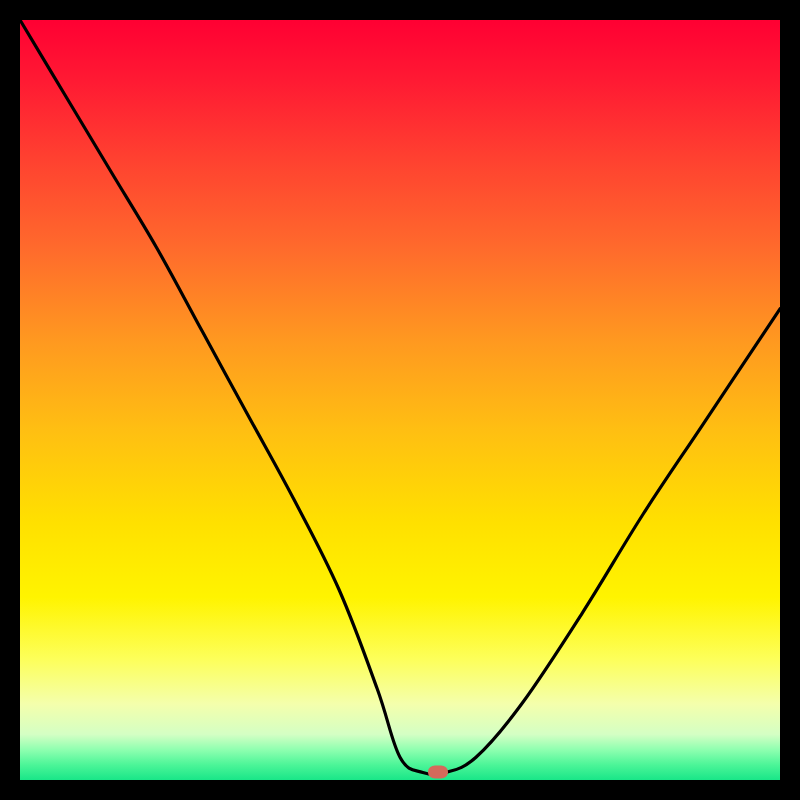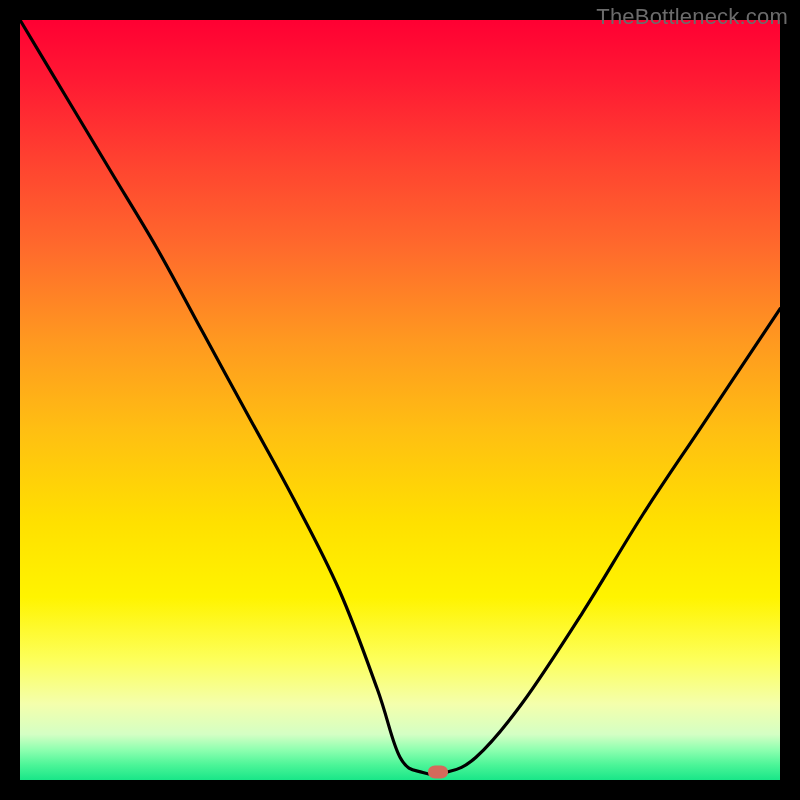--- a/index.html
+++ b/index.html
@@ -77,14 +77,13 @@
   <div class="plot">
     <div class="gradient"></div>
 
     <svg class="curve" viewBox="0 0 760 760" preserveAspectRatio="none">
       <path id="curve-path" d="M 0 0 C 8.208 13.68, 29.184 48.64, 45.6 76 C 62.016000000000005 103.36, 74.784 124.64, 91.2 152 C 107.616 179.36, 120.38399999999999 199.272, 136.79999999999998 228 C 153.21599999999998 256.728, 165.984 281.504, 182.4 311.6 C 198.816 341.696, 211.584 365.104, 228 395.2 C 244.416 425.296, 257.18399999999997 447.336, 273.59999999999997 478.8 C 290.01599999999996 510.264, 304.152 535.8, 319.2 570 C 334.248 604.2, 346.256 638.704, 357.2 668.8 C 368.144 698.896, 371.792 722.152, 380 737.2 C 388.208 752.248, 394.592 749.664, 402.8 752.4 C 411.00800000000004 755.136, 416.024 755.136, 425.6 752.4 C 435.17600000000004 749.664, 442.32 749.5120000000001, 456 737.2 C 469.68 724.888, 482.44800000000004 709.992, 501.6 684 C 520.7520000000001 658.008, 540.512 627, 562.4 592.8 C 584.288 558.5999999999999, 601.3119999999999 528.2, 623.1999999999999 494 C 645.088 459.8, 659.376 439.736, 684 402.8 C 708.624 365.86400000000003, 746.32 309.32, 760 288.8" fill="none" stroke="#000" stroke-width="3.2" stroke-linecap="round" stroke-linejoin="round"></path>
     </svg>
 
     <div class="marker" id="marker" style="left: 418px; top: 752.4px;"></div>
   </div>
 
-  <div class="watermark">TheBottleneck.com</div>
 </div>
 
 </body></html>

